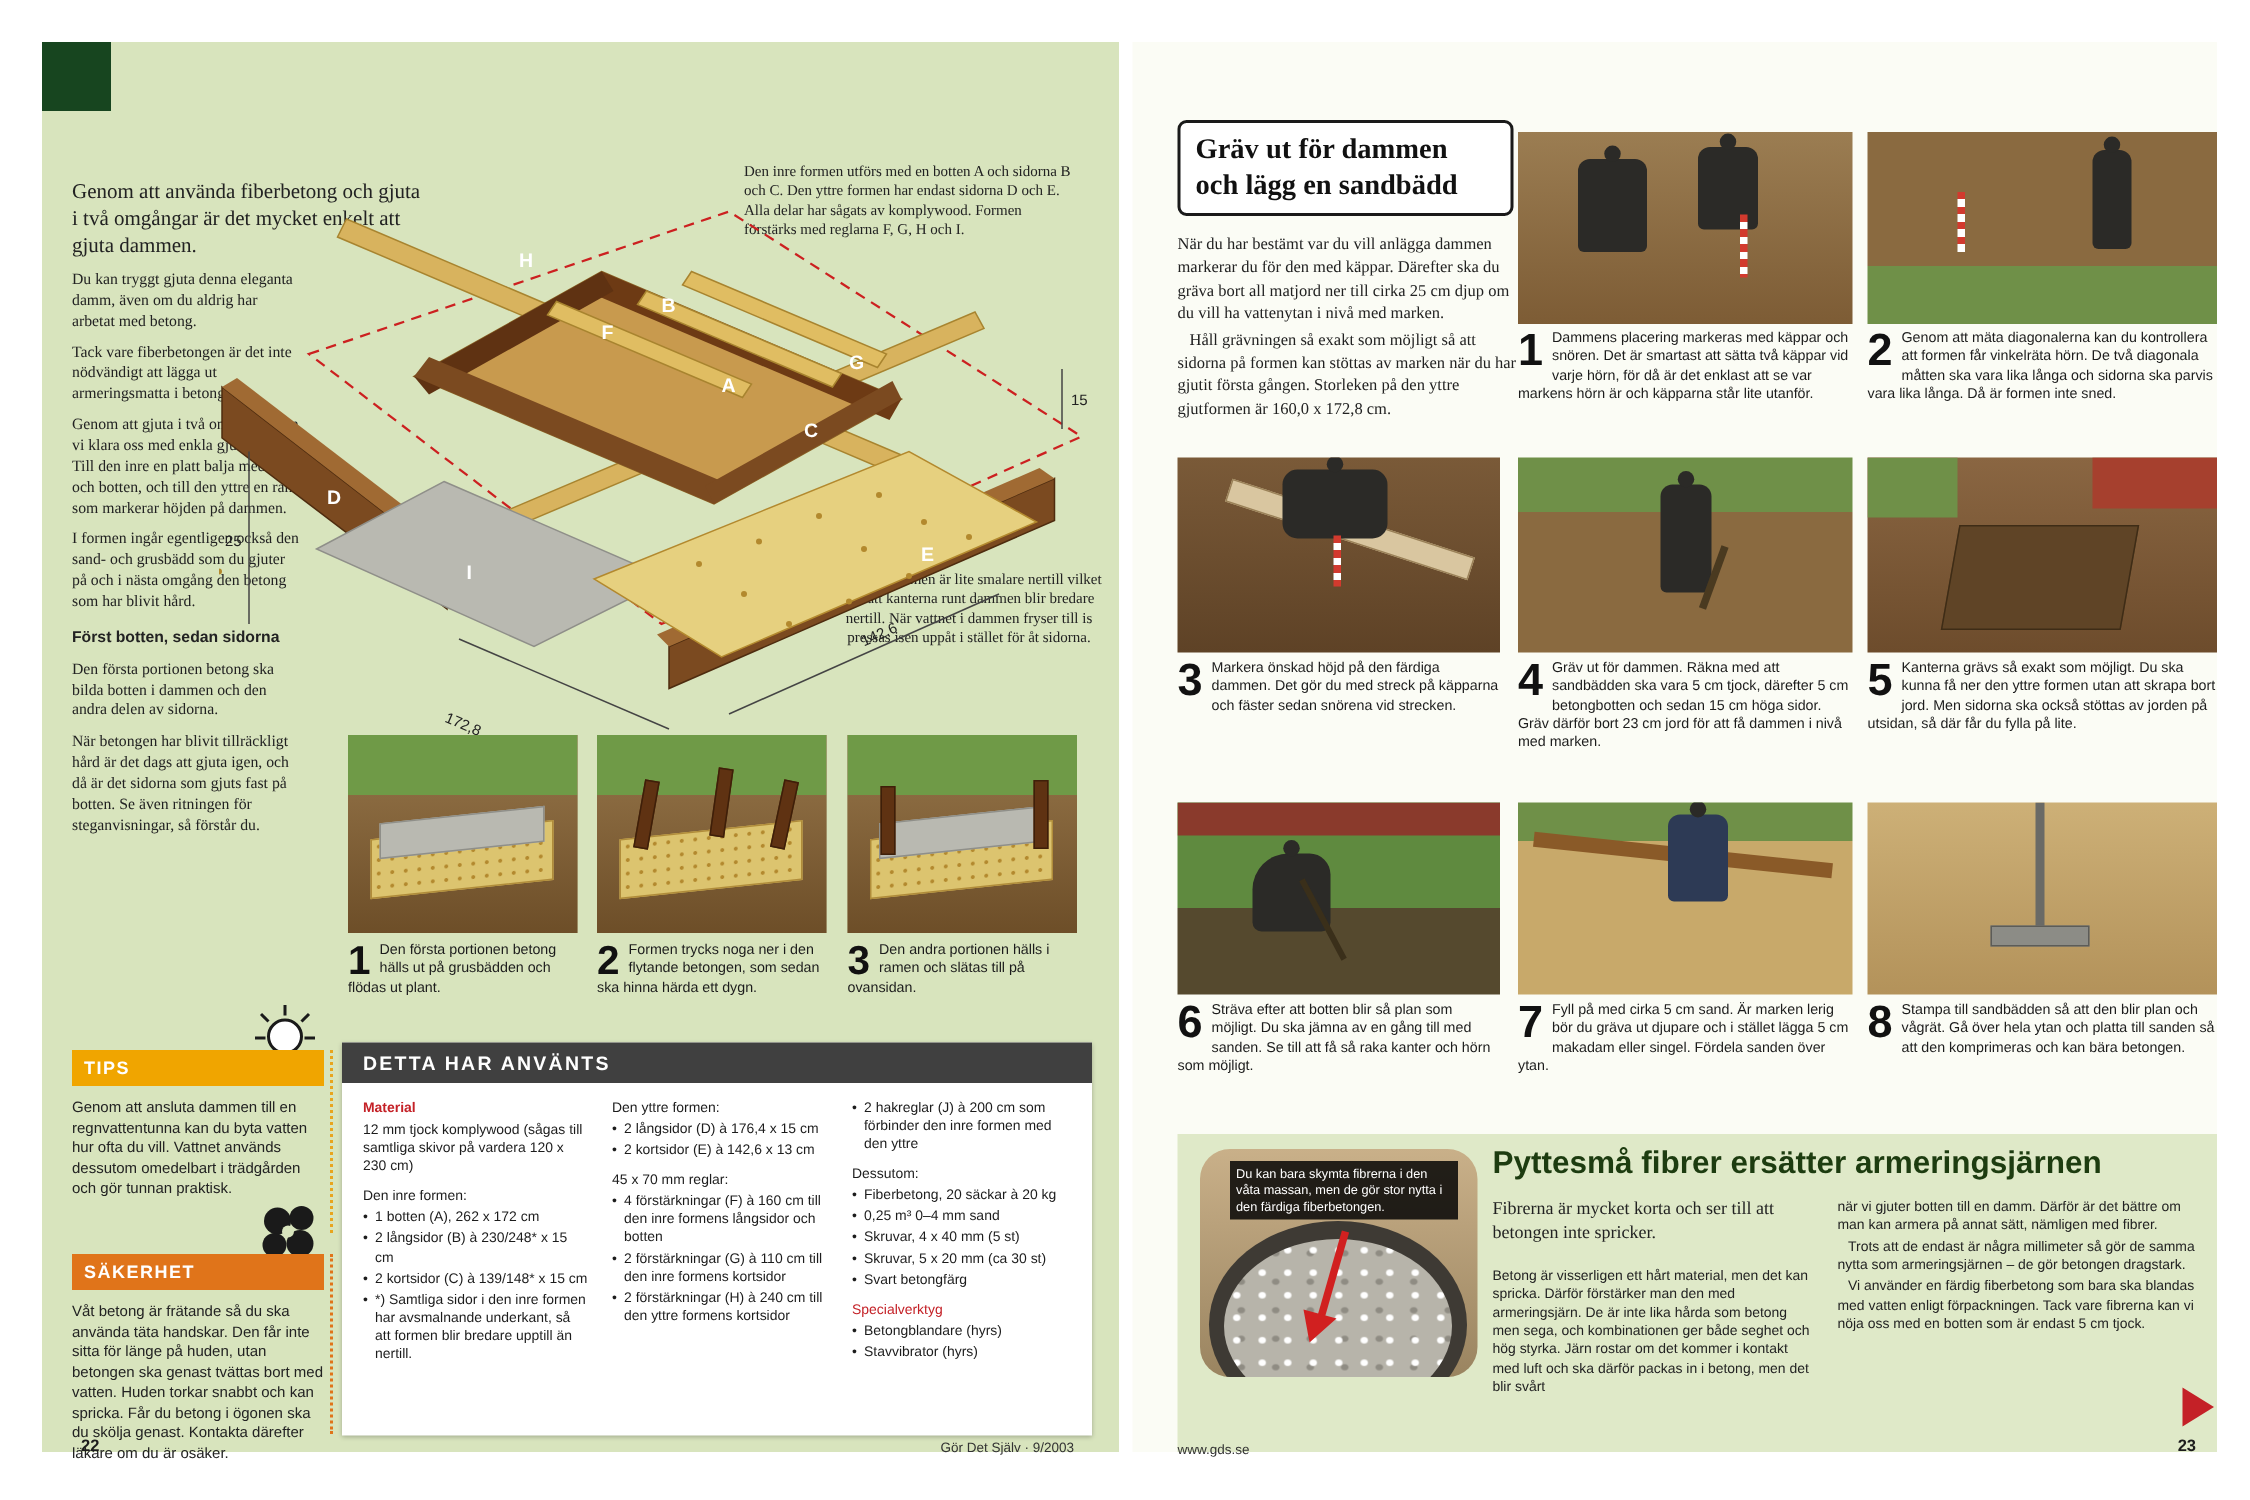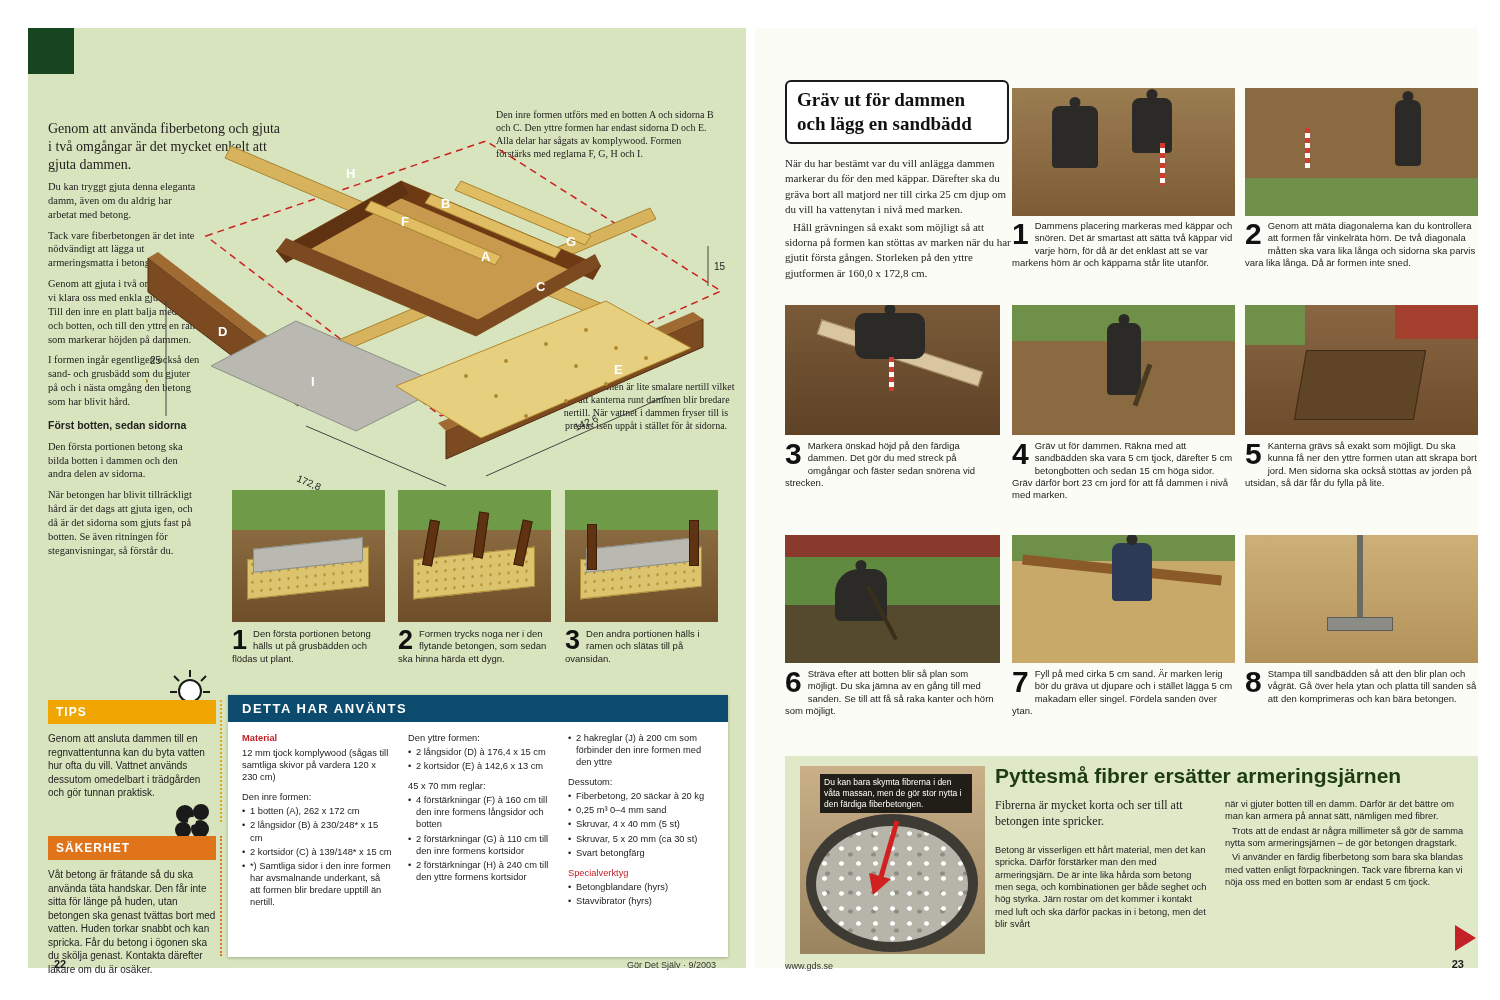--- a/index.html
+++ b/index.html
@@ -48,21 +48,21 @@
                padding:5px 0 0 8px; }
   .tips-head { background:#f0a500; }
   .safety-head { background:#e0741a; }
   .side-text { margin-top:8px; font-size:10px; line-height:1.35; color:#222; }
   .bulb-icon, .clover-icon { position:absolute; }
   .dotted-line { position:absolute; left:192px; width:0; border-left:2px dotted #e8a51e; }
 
   
   .used-box { position:absolute; left:200px; top:667px; width:500px; height:262px; background:#ffffff;
               box-shadow:0 1px 3px rgba(0,0,0,0.25); }
-  .used-head { height:27px; background:#0c4a6e; color:#fff; font-weight:bold; font-size:13px;
+  .used-head { height:27px; background:#404040; color:#fff; font-weight:bold; font-size:13px;
                letter-spacing:1.5px; padding:6px 0 0 14px; }
   .used-body { position:relative; padding:10px 14px; font-size:9.3px; line-height:1.3; }
   .used-col { position:absolute; top:10px; width:150px; }
   .used-col .red { color:#c42127; font-weight:bold; margin-bottom:3px; }
   .used-col .head { font-weight:normal; margin:8px 0 2px; }
   .used-col ul { list-style:none; }
   .used-col li { padding-left:8px; position:relative; margin-bottom:2px; }
   .used-col li::before { content:"•"; position:absolute; left:0; top:0; }
 
   .lp-footer-num { position:absolute; left:26px; top:930px; font-weight:bold; font-size:11px; }
@@ -89,22 +89,22 @@
 
   .article-box { position:absolute; left:30px; top:728px; width:693px; height:212px; background:#dfe9c8; }
   .article-title { position:absolute; left:210px; top:8px; width:475px;
                    font-size:21px; font-weight:bold; color:#1d3c10; }
   .article-lead { position:absolute; left:210px; top:42px; width:215px;
                   font-family:"Liberation Serif", serif; font-size:12px; line-height:1.3; color:#222; }
   .article-col { position:absolute; font-size:9.3px; line-height:1.33; color:#222; }
   .article-col p { margin-bottom:2px; text-indent:7px; }
   .article-col p:first-child { text-indent:0; }
 
-  .bucket-photo { position:absolute; left:15px; top:10px; width:185px; height:188px; overflow:hidden;
-                  background:linear-gradient(180deg,#c9b089,#9a8460); }
+  .bucket-photo { position:absolute; left:15px; top:10px; width:185px; height:152px; overflow:hidden;
+                  background:linear-gradient(180deg,#c9b089,#9a8460);border-radius:20px; }
   .bucket-rim { position:absolute; left:6px; top:48px; width:172px; height:138px; border-radius:50%;
                 background:#3e3a34; }
   .bucket-mix { position:absolute; left:16px; top:60px; width:152px; height:116px; border-radius:50%;
                 background:#b7b4aa;
                 background-image:radial-gradient(#ffffff 2px, transparent 3px),
                                  radial-gradient(#8f8c83 2px, transparent 3px);
                 background-size:17px 15px, 23px 19px; }
   .photo-note { position:absolute; left:20px; top:8px; width:152px; background:rgba(5,5,5,0.85);
                 color:#fff; font-size:8.5px; line-height:1.3; padding:3px 4px; }
 
@@ -365,21 +365,21 @@
   </div>
   <div class="photo" style="left:490px; top:277px; width:233px; height:130px;
        background:linear-gradient(180deg,#8a6642,#6d4c2c);">
     <div style="position:absolute; left:150px; top:0; width:83px; height:34px; background:#a6402e;"></div>
     <div style="position:absolute; left:0; top:0; width:60px; height:40px; background:#6f9048;"></div>
     <div style="position:absolute; left:55px; top:45px; width:120px; height:70px; background:#5f4426;
          transform:skewX(-10deg); border:1px solid #3e2c16;"></div>
   </div>
   <div class="rp-cap" style="left:30px; top:412px; width:215px;">
     <span class="step-num">3</span>
-    <span>Markera önskad höjd på den färdiga dammen. Det gör du med streck på omgångar och fäster sedan snörena vid strecken.</span>
+    <span>Markera önskad höjd på den färdiga dammen. Det gör du med streck på käpparna och fäster sedan snörena vid strecken.</span>
   </div>
   <div class="rp-cap" style="left:257px; top:412px; width:223px;">
     <span class="step-num">4</span>
     <span>Gräv ut för dammen. Räkna med att sandbädden ska vara 5 cm tjock, därefter 5 cm betongbotten och sedan 15 cm höga sidor. Gräv därför bort 23 cm jord för att få dammen i nivå med marken.</span>
   </div>
   <div class="rp-cap" style="left:490px; top:412px; width:233px;">
     <span class="step-num">5</span>
     <span>Kanterna grävs så exakt som möjligt. Du ska kunna få ner den yttre formen utan att skrapa bort jord. Men sidorna ska också stöttas av jorden på utsidan, så där får du fylla på lite.</span>
   </div>
 

